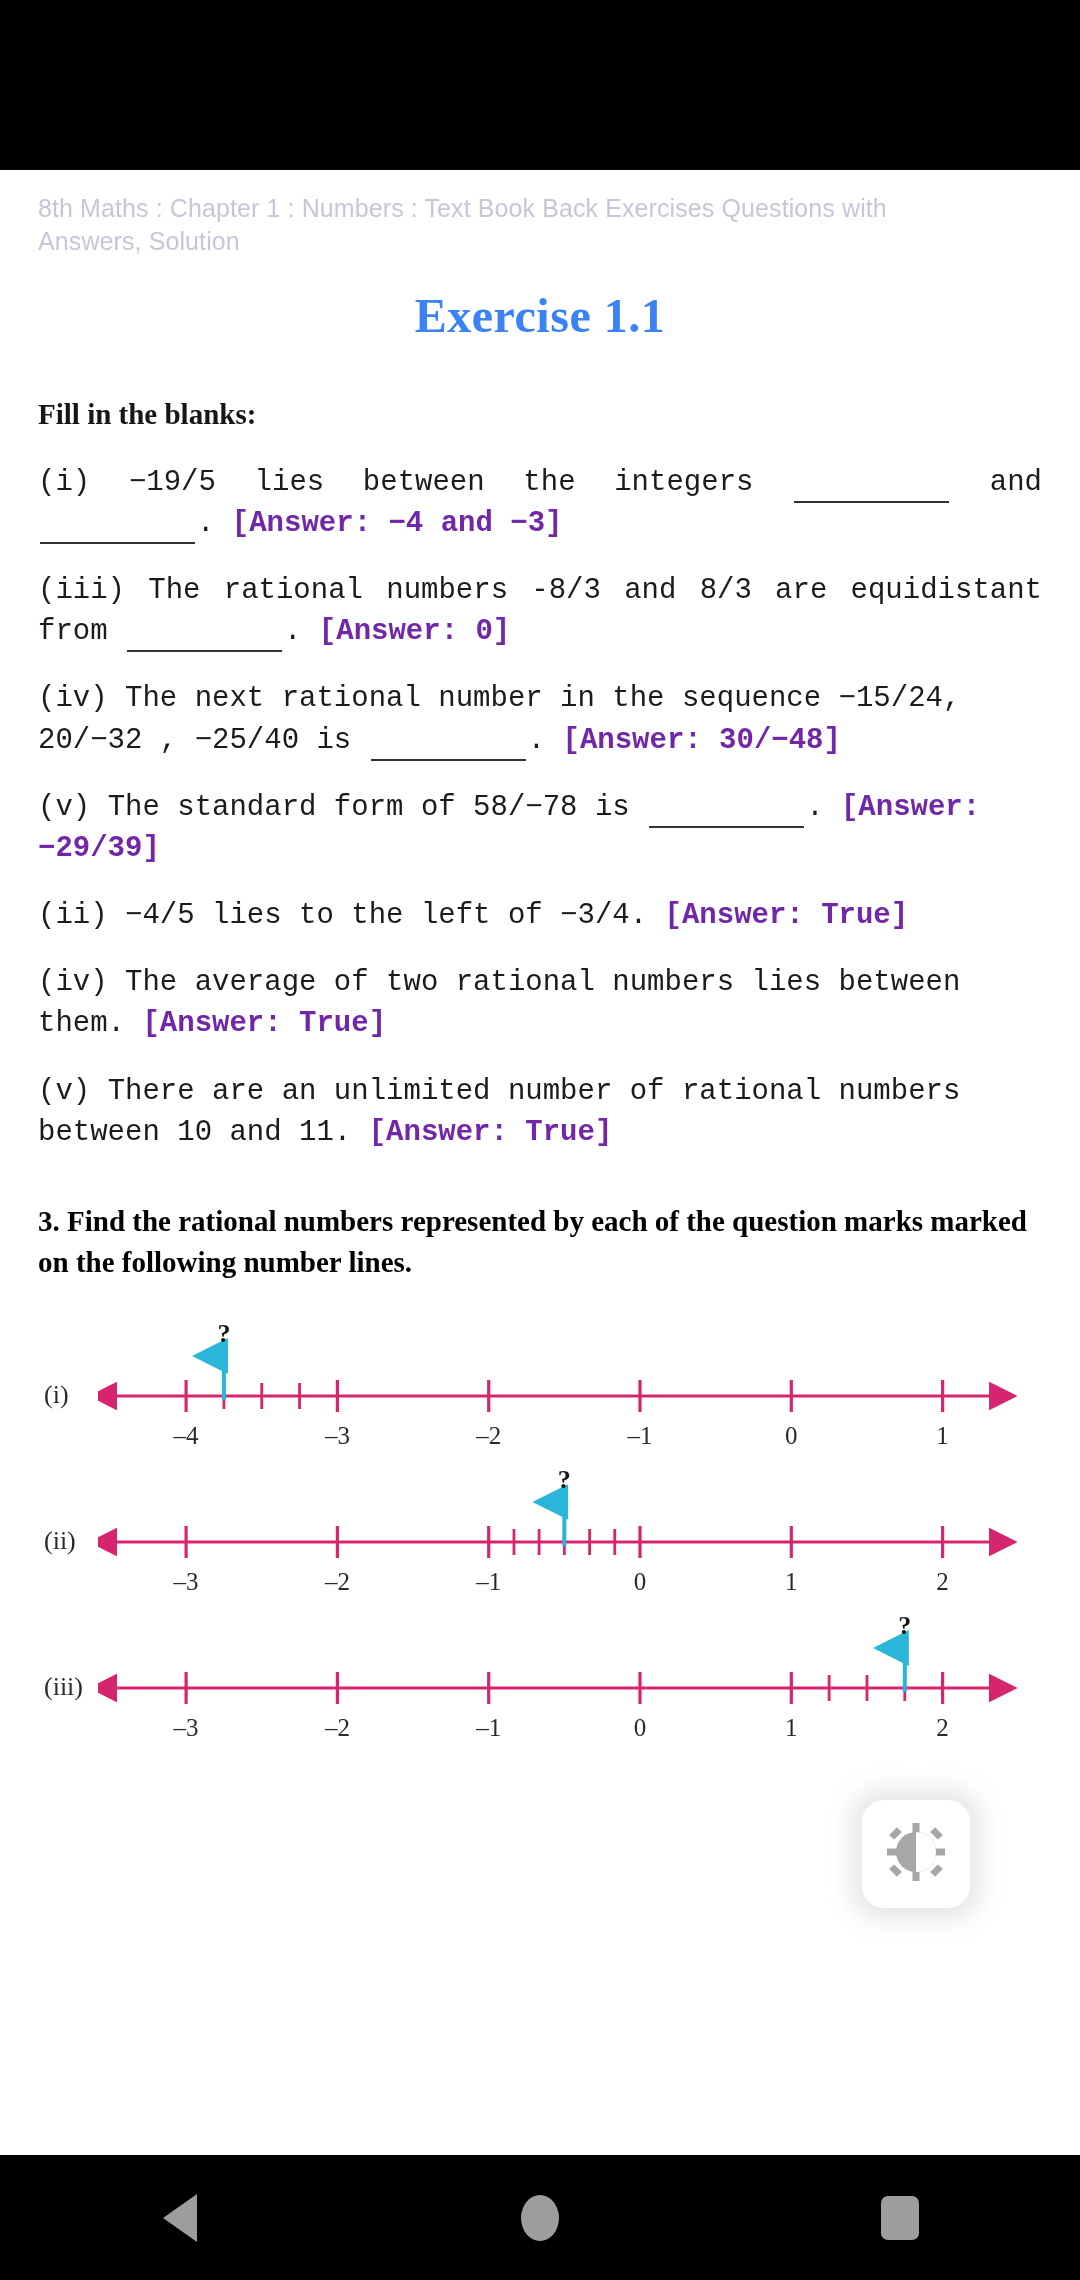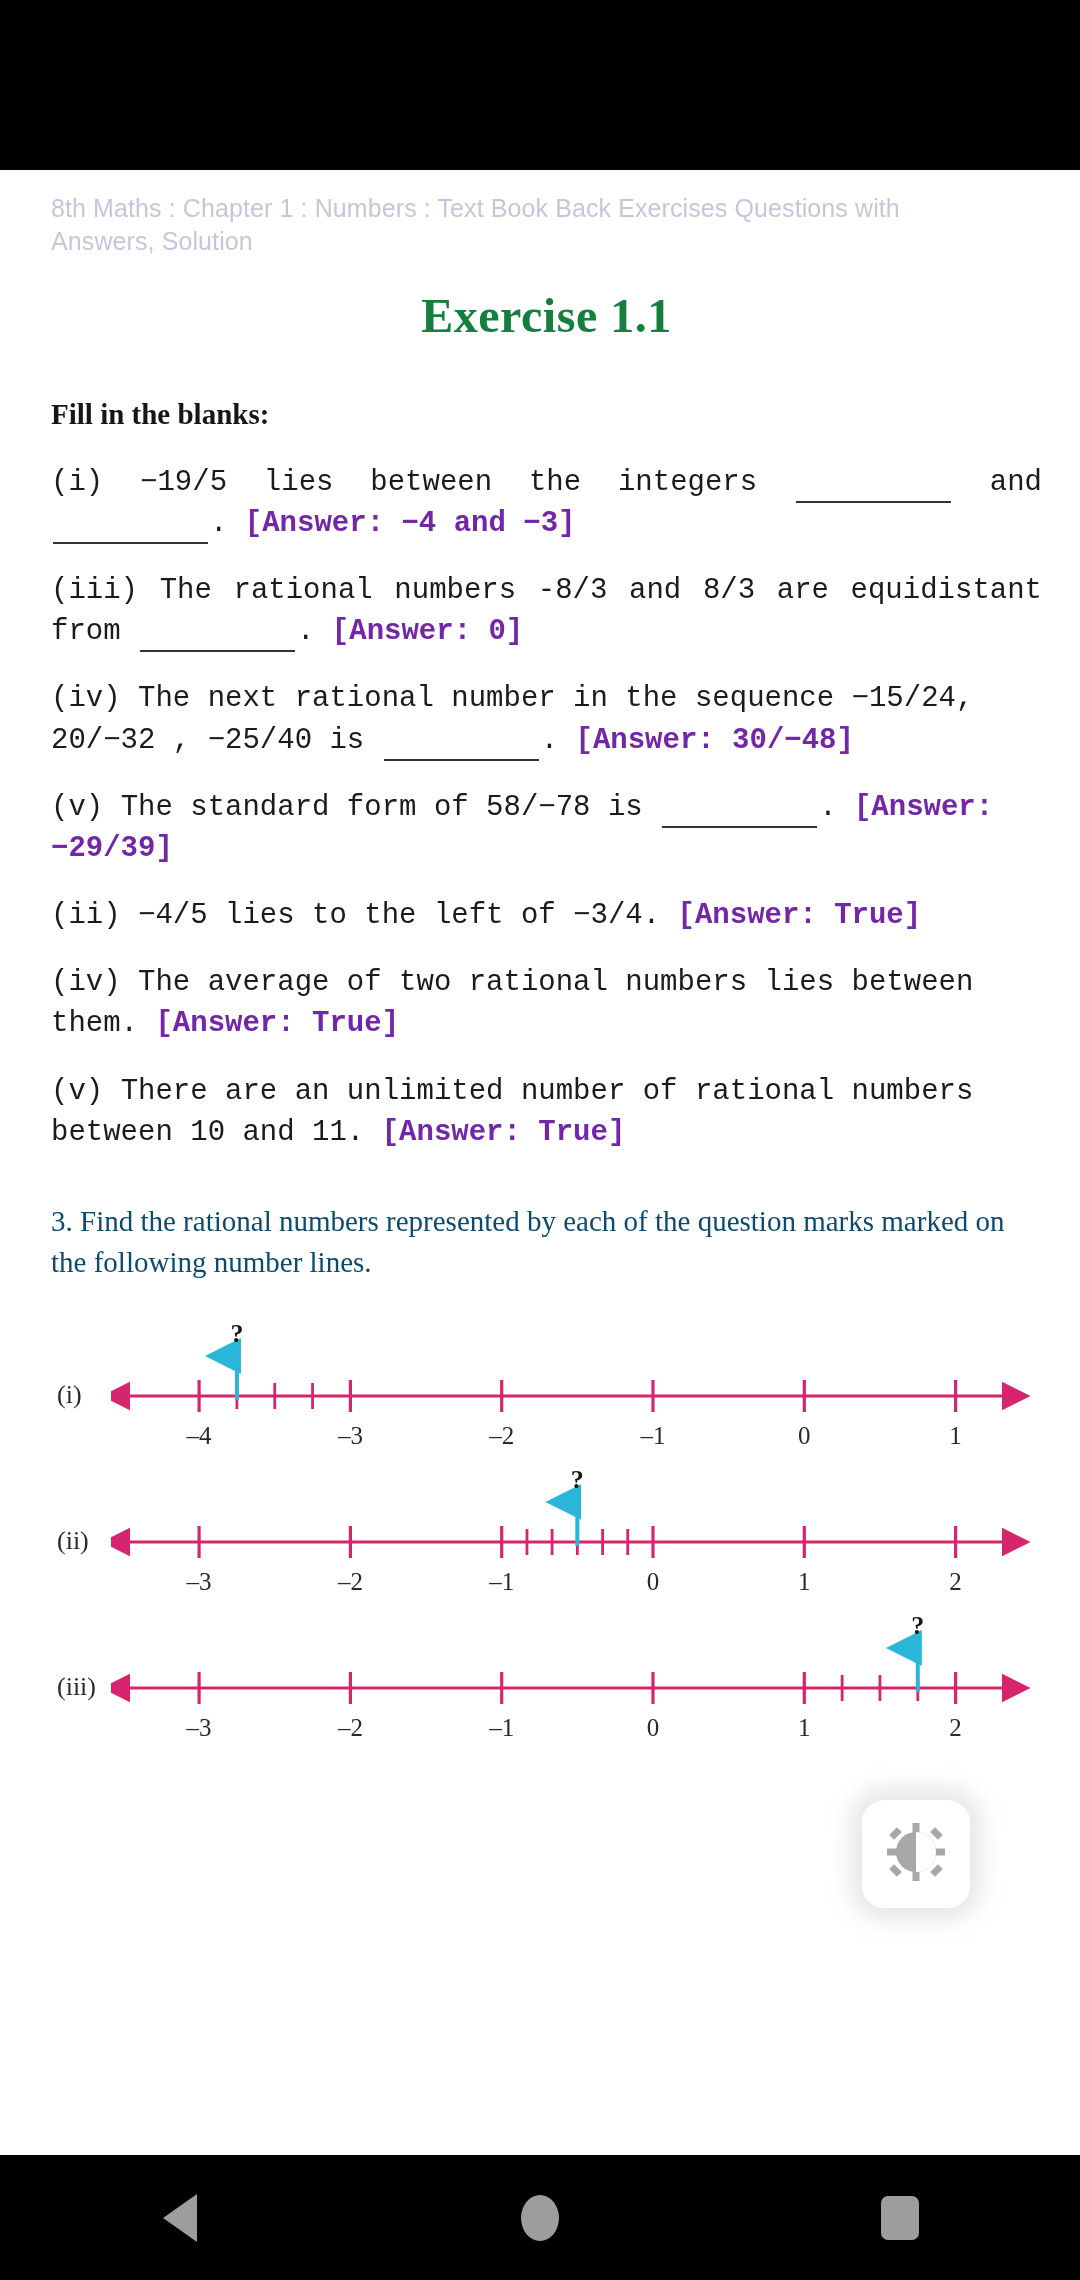--- a/index.html
+++ b/index.html
@@ -31,38 +31,37 @@
     left: 0;
     top: 170px;
     width: 1080px;
     height: 1985px;
     background: #ffffff;
     overflow: hidden;
   }
 
   #content {
     padding: 22px 38px 0 38px;
-    margin-left: 13px;
   }
 
   
   .breadcrumb {
     font-family: "Liberation Sans", "DejaVu Sans", sans-serif;
     font-size: 25px;
     line-height: 1.32;
     color: #c5c7d8;
     letter-spacing: .1px;
     margin: 0 0 34px 0;
     max-width: 930px;
   }
 
   
   .ex-title {
     text-align: center;
-    color: #15803d;
+    color: #3b82f6;
     font-weight: bold;
     font-size: 48px;
     line-height: 1;
     margin: 22px 0 56px 0;
     letter-spacing: .5px;
   }
 
   
   .sec-head {
     font-weight: bold;
@@ -88,23 +87,23 @@
   }
   .blank {
     display: inline-block;
     width: 155px;
     border-bottom: 2px solid #333;
     vertical-align: bottom;
     height: 25px;
     margin: 0 2px;
   }
   .q3-head {
-    font-weight: normal;
+    font-weight: bold;
     font-size: 29px;
-    color: #0c4a6e;
+    color: #000000;
     line-height: 1.4;
     margin: 48px 0 26px 0;
   }
 
   
   .nl-block {
     position: relative;
     height: 142px;
     margin: 0 0 4px 0;
   }

